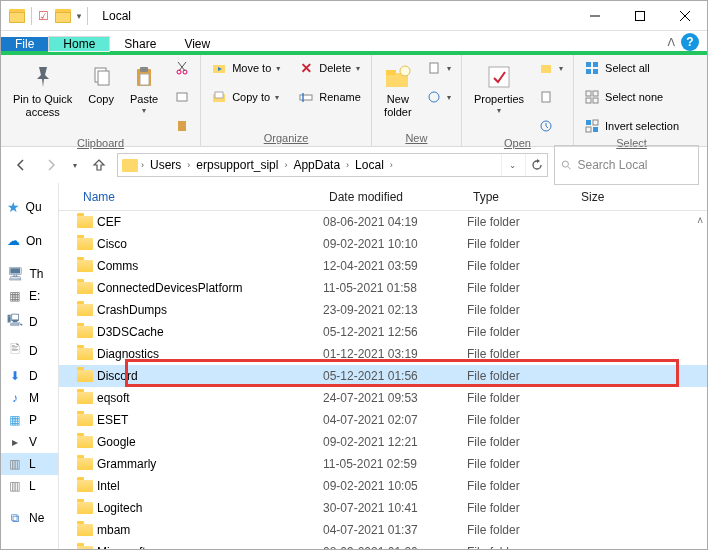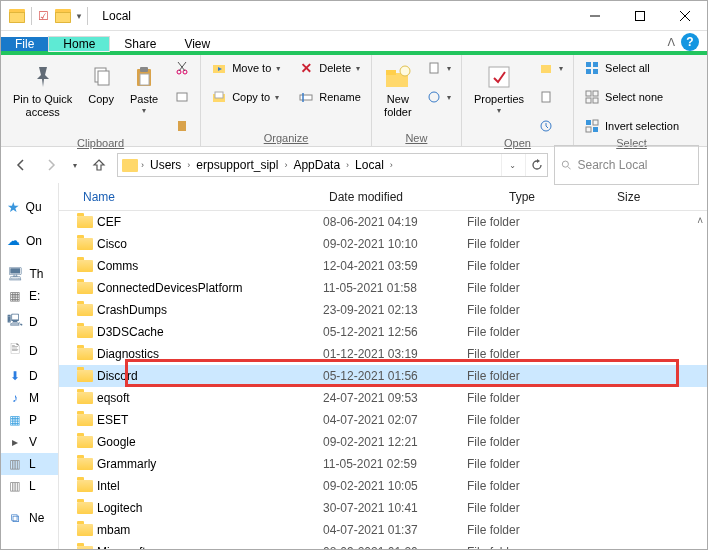--- a/index.html
+++ b/index.html
@@ -63,21 +63,21 @@
 .sb-spacer { height: 10px; }
 .sb-star { color: #3a96dd; font-size: 14px; }
 .sb-cloud { color: #0078d7; font-size: 13px; }
 .sb-pc { color: #5a7a99; font-size: 13px; }
 .sb-icon { width: 16px; text-align: center; font-size: 12px; }
 
 .content { flex: 1; display: flex; flex-direction: column; overflow: hidden; }
 .cols { height: 28px; display: flex; align-items: center; border-bottom: 1px solid #e5e5e5; font-size: 12px; color: #1a5fb4; padding-left: 18px;}
 .col-name { width: 246px; }
 .col-date { width: 144px; color: #222; }
-.col-type { width: 108px; color: #222; margin-left: 36px;}
+.col-type { width: 108px; color: #222;}
 .col-size { flex: 1; color: #222; }
 .cols .col { padding: 0 6px; cursor: pointer; }
 .cols .col.active { color: #1a5fb4; }
 
 .rows { flex: 1; overflow-y: auto; position: relative; padding-top: 0; }
 .row { height: 22px; display: flex; align-items: center; padding-left: 18px; font-size: 12px; cursor: pointer; }
 .row.sel { background: #cce8ff; }
 .highlight-box { position: absolute; left: 66px; right: 28px; height: 22px; border: 3px solid #e53935; pointer-events: none; z-index: 5; box-sizing: content-box; margin-top: -3px; }
 .r-icon { width: 20px; display: flex; align-items: center; }
 .folder-ico { width: 16px; height: 12px; background: linear-gradient(#ffe08a,#ffcf4b); border-radius: 1px; position: relative; }

